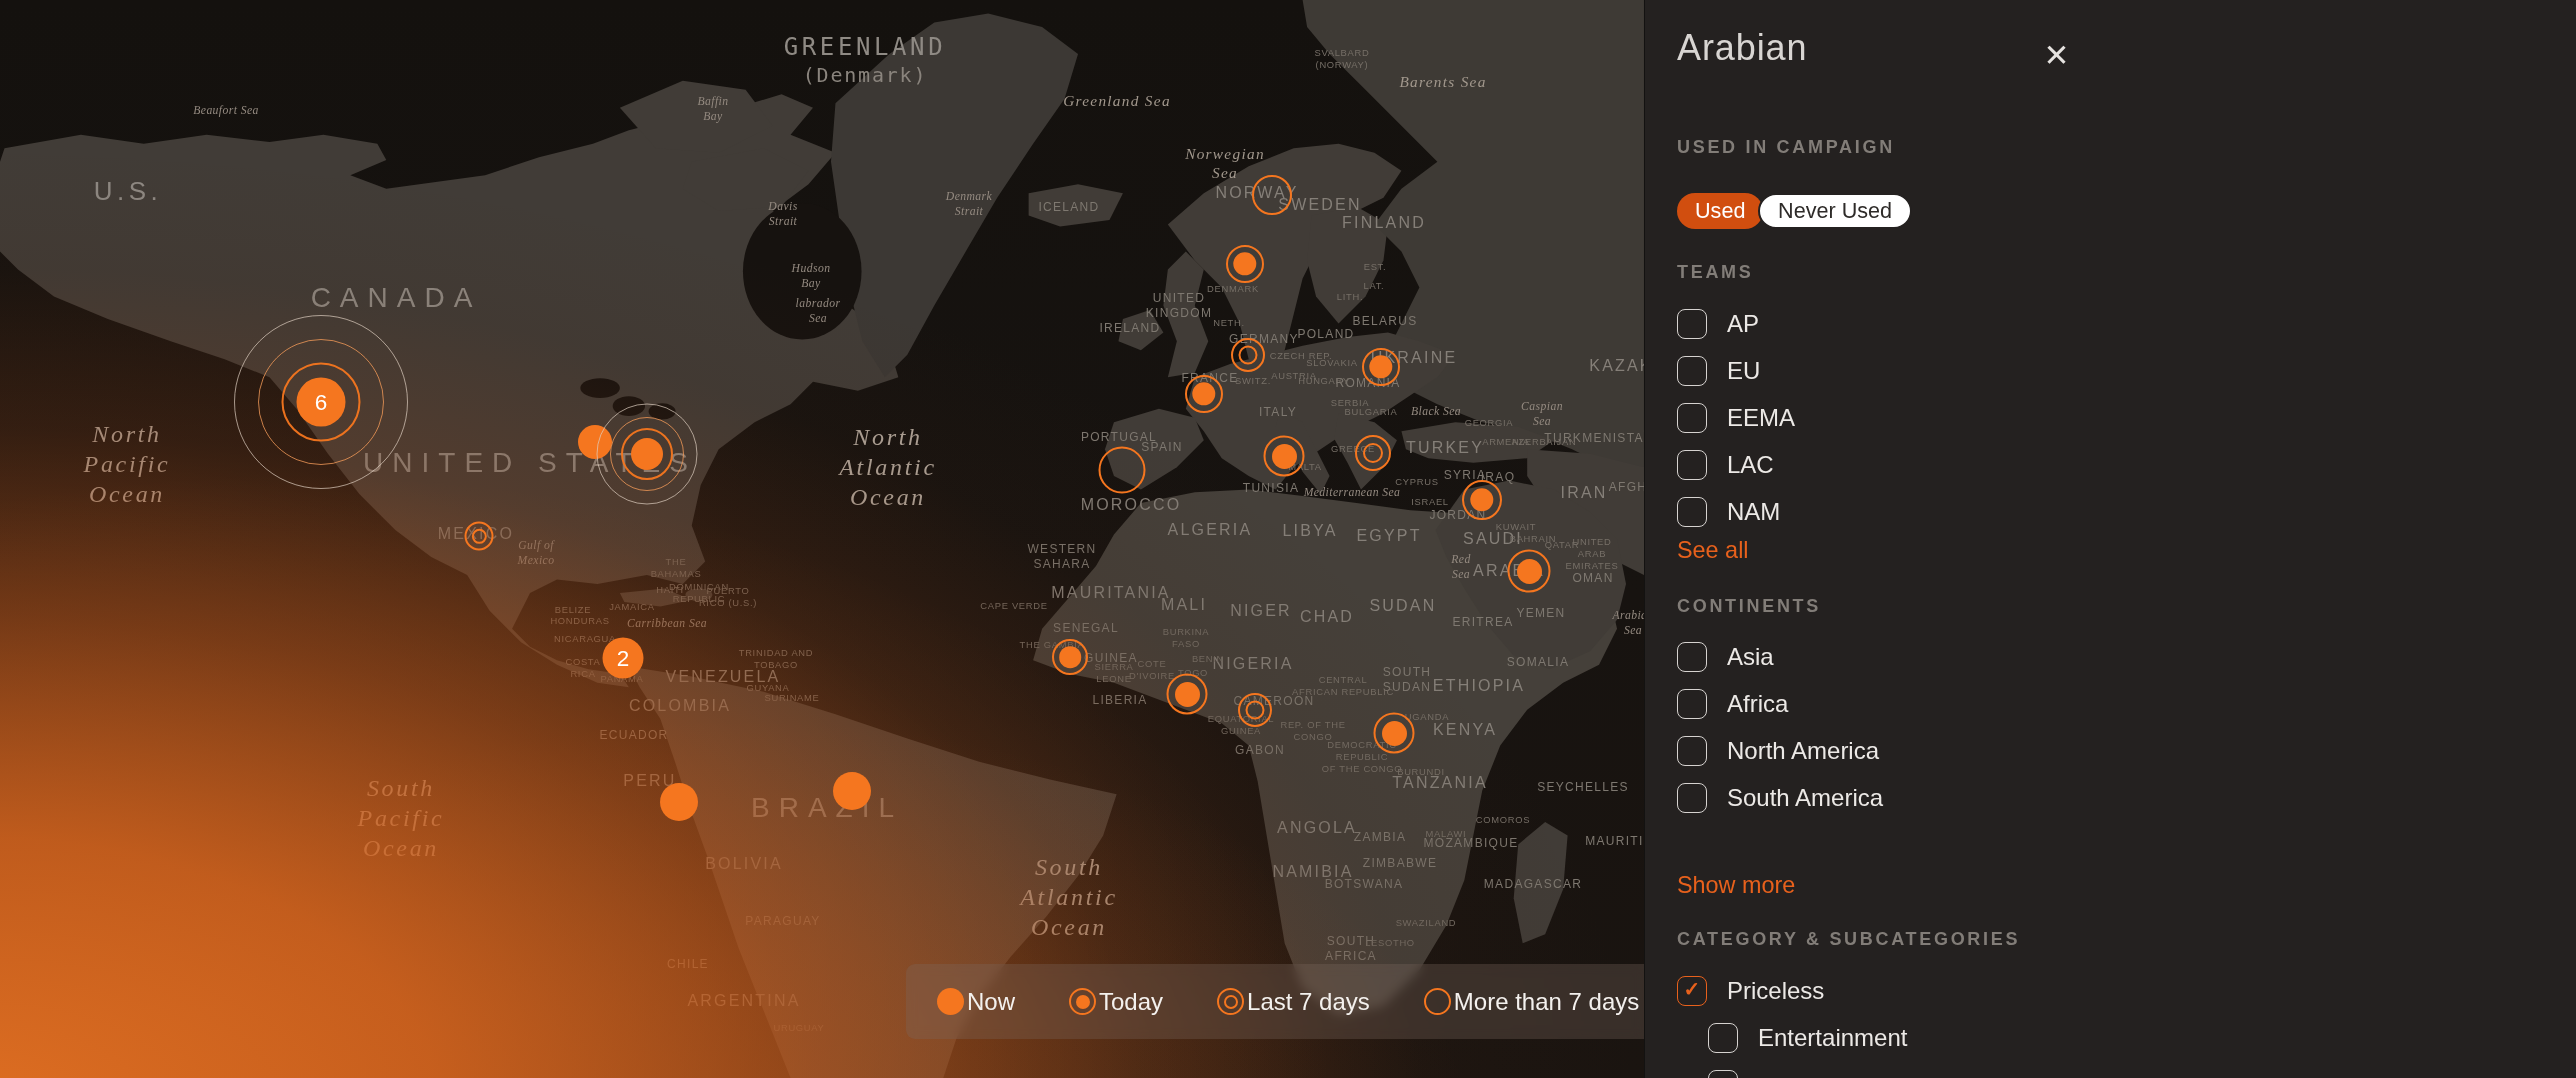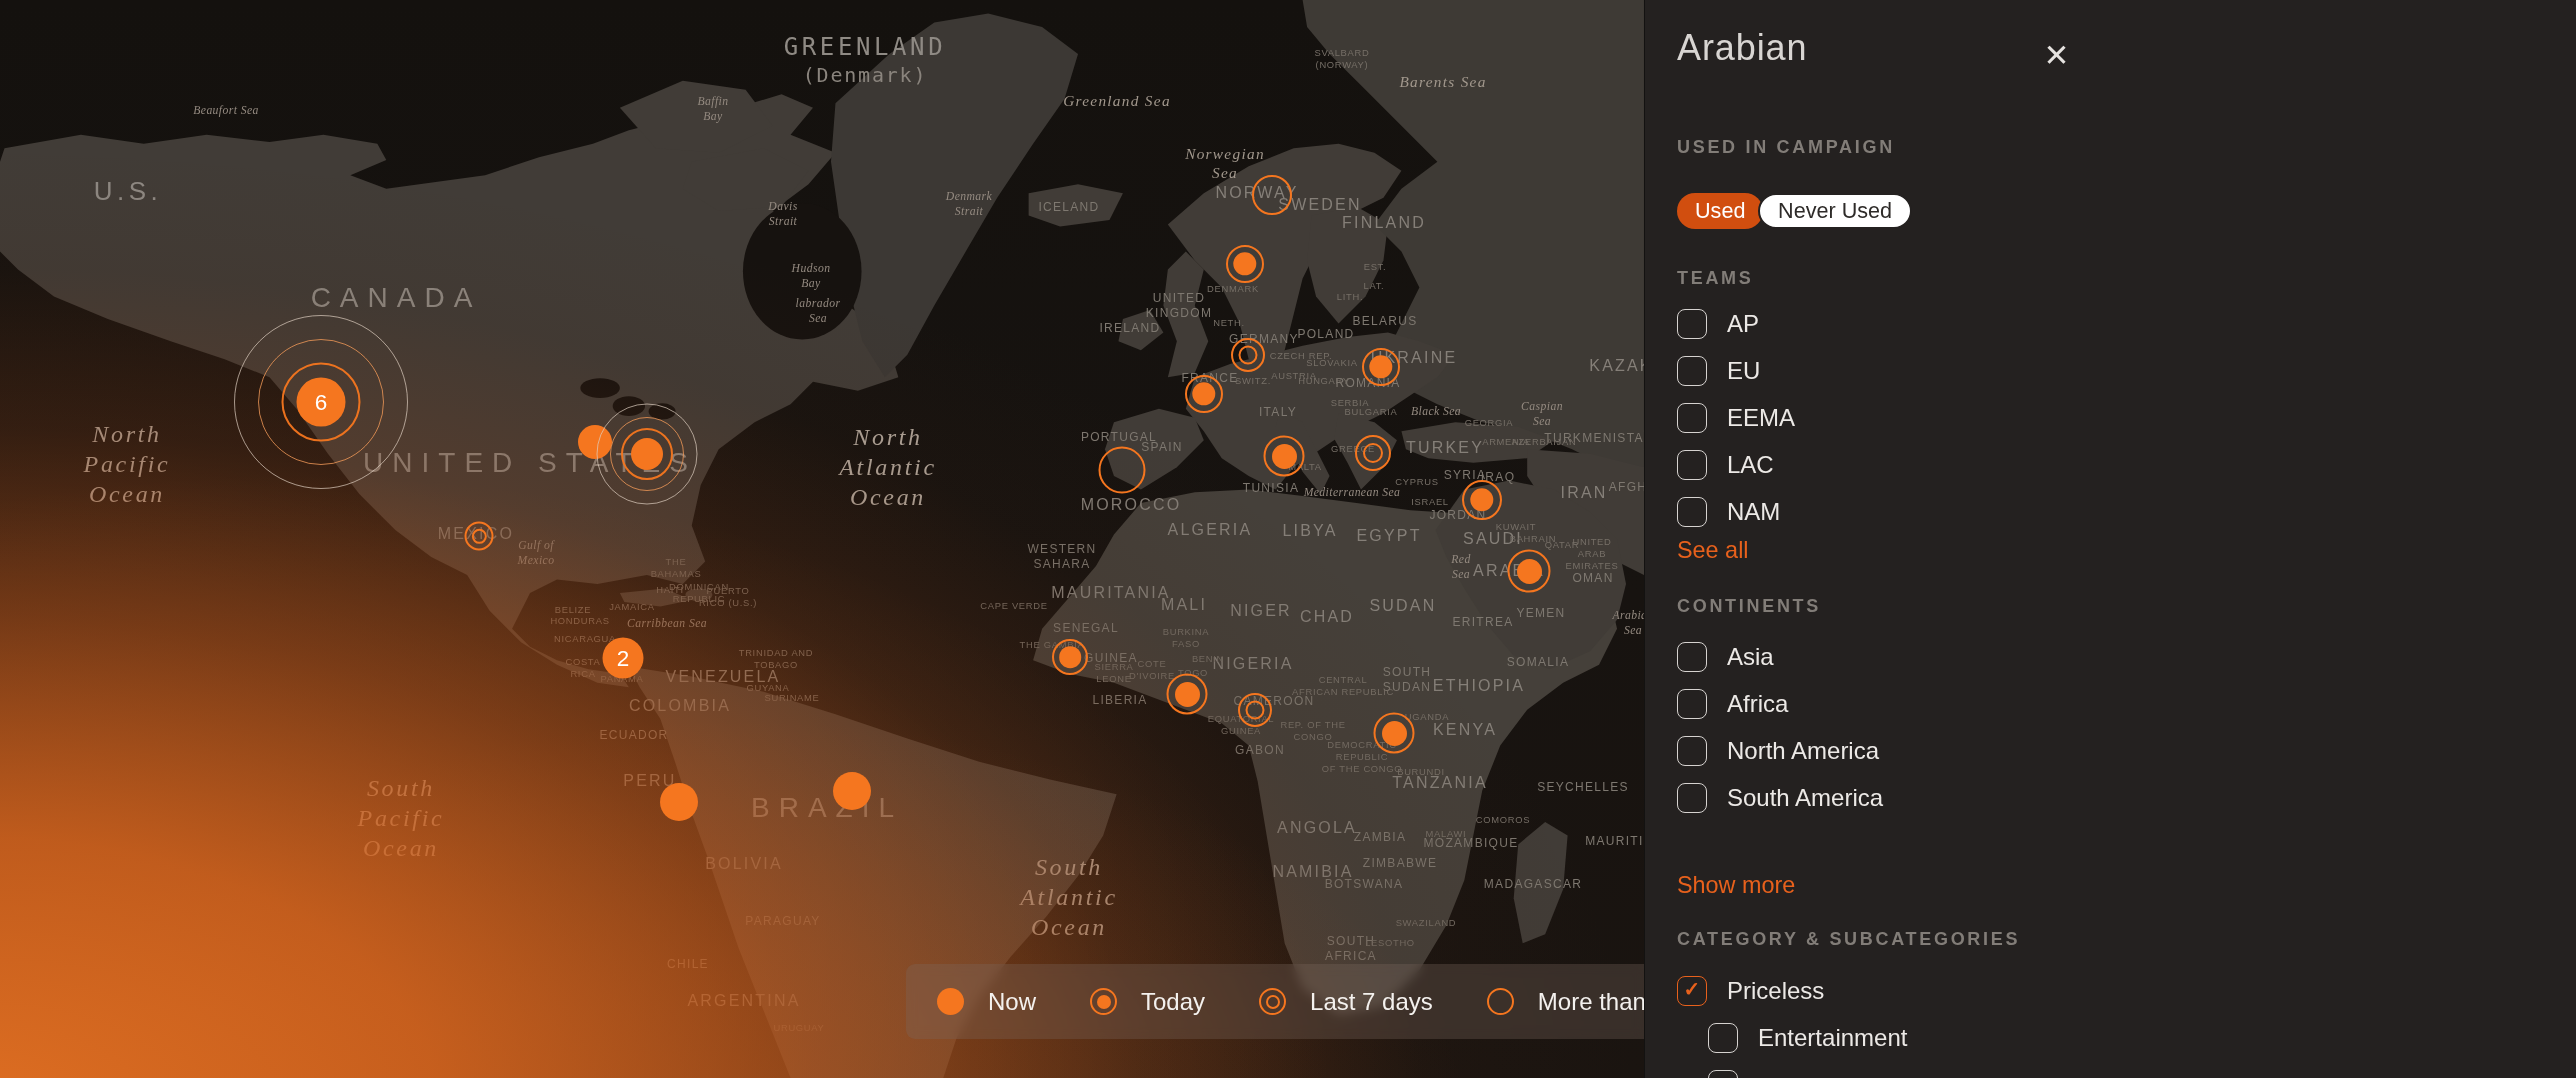--- a/index.html
+++ b/index.html
@@ -43,42 +43,42 @@
   .mring{border-radius:50%;}
   .mring0{border:2.2px solid rgba(245,118,31,.95);}
   .mring1{border:1.8px solid rgba(240,152,88,.8);}
   .mring2{border:1.3px solid rgba(222,206,192,.7);}
   .mcnt{position:absolute;left:50%;top:50%;transform:translate(-50%,-50%);color:#fff;font-size:22.5px;border-radius:0;}
 
   
   #legend{position:absolute;left:906px;top:964px;width:809px;height:75px;z-index:5;
     background:rgba(124,106,96,.32);backdrop-filter:blur(5.4px);border-radius:9px;
     display:flex;align-items:center;padding:0 31px;gap:54px;box-sizing:border-box;}
-  .leg{display:flex;align-items:center;gap:24px;text-align:center;}
+  .leg{display:flex;align-items:center;gap:3px;text-align:center;}
   .sw{width:27px;height:27px;border-radius:50%;position:relative;display:inline-block;box-sizing:border-box;flex:none;}
   .sw-now{background:var(--marker);}
   .sw-today{border:2.7px solid var(--marker);}
   .sw-today::after{content:"";position:absolute;inset:4.5px;border-radius:50%;background:var(--marker);}
   .sw-last7{border:2.7px solid var(--marker);}
   .sw-last7::after{content:"";position:absolute;inset:4.5px;border-radius:50%;border:2.2px solid var(--marker);box-sizing:border-box;}
   .sw-more7{border:2.7px solid var(--marker);}
   .legt{color:#f4f1ee;font-size:24px;white-space:nowrap;}
 
   
   #panel{position:absolute;left:1644px;top:0;width:932px;height:1078px;background:var(--panelbg);z-index:10;overflow:hidden;border-left:0.9px solid rgba(0,0,0,.45);}
   #panel .abs{position:absolute;}
   #f-title{left:32px;top:27px;font-size:36px;font-weight:300;color:#d8d5d2;letter-spacing:0.9px;}
   #f-close{left:395px;top:36px;font-size:31px;font-weight:300;color:#e6e3e0;background:none;border:none;cursor:pointer;line-height:1;font-family:"Liberation Sans",sans-serif;padding:3.6px;}
   .seclbl{left:32px;color:#827d78;font-size:18px;font-weight:700;letter-spacing:2.7px;white-space:nowrap;}
   #lbl-used{top:137px;}
   #pills{left:32px;top:193px;display:flex;align-items:center;}
   .pill{height:36px;border-radius:18px;display:inline-flex;align-items:center;padding:0 18px;font-size:21.6px;border:none;cursor:pointer;font-family:"Liberation Sans",sans-serif;}
   .pill.sel{background:var(--usedpill);color:#fff;z-index:1;}
   .pill.unsel{background:#fff;color:#2e2b29;border:2.7px solid var(--panelbg);margin-left:-5.4px;z-index:2;}
-  #lbl-teams{top:268px;}
+  #lbl-teams{top:262px;}
   .chklist{left:32px;width:863px;}
   #teams-list{top:300px;}
   #lbl-continents{top:596px;}
   #continents-list{top:633px;}
   #lbl-category{top:929px;}
   #category-list{top:967px;}
   .chkrow{height:47px;display:flex;align-items:center;cursor:pointer;}
   .chkrow.ind{margin-left:31px;}
   .chk{width:30px;height:30px;border:1.8px solid #d6d3d0;border-radius:8px;margin-right:20px;box-sizing:border-box;flex:none;text-align:center;line-height:25px;font-size:20px;font-weight:700;color:var(--accent);}
   .chk.on{border-color:var(--accent);}

